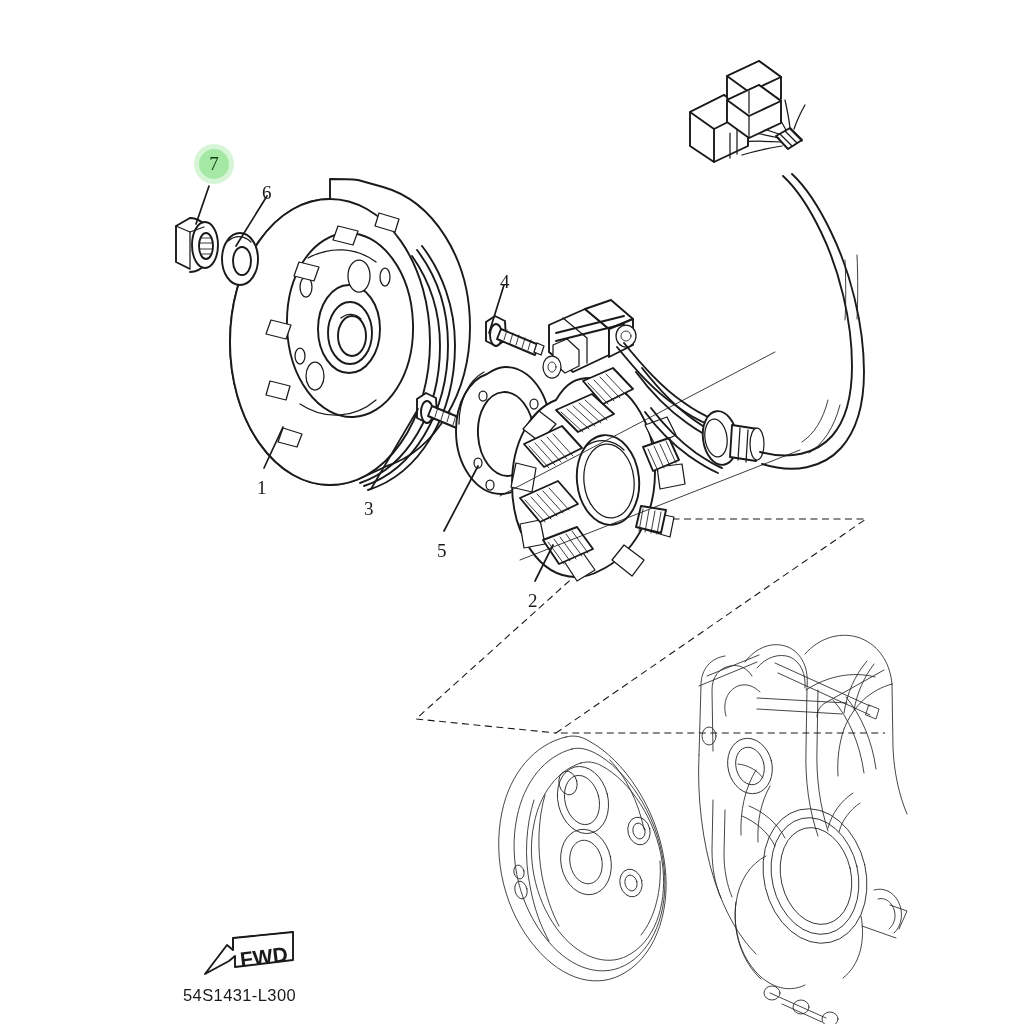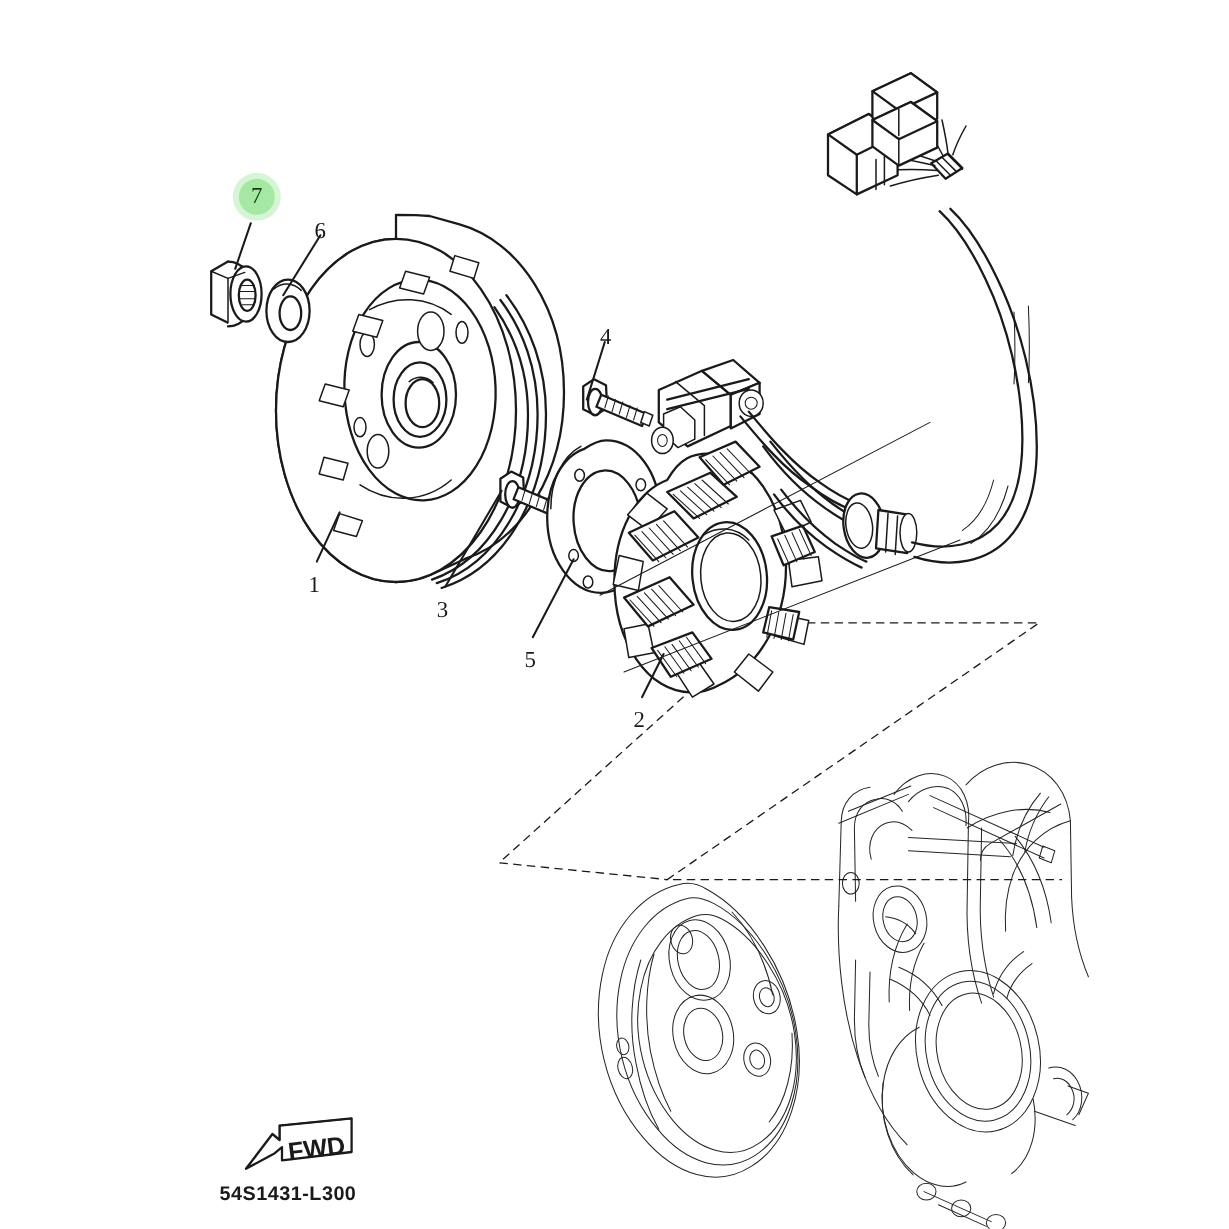--- a/index.html
+++ b/index.html
@@ -33,21 +33,21 @@
   .hl-num{
     position:absolute;left:0;top:0;width:40px;height:40px;
     display:flex;align-items:center;justify-content:center;
     font-family:"Liberation Serif", serif;
     font-size:19px;color:#123b12;
   }
   #partnumber{
     position:absolute;left:183px;top:986px;
     font-family:"Liberation Sans", sans-serif;
     font-size:16.5px;letter-spacing:0.4px;color:#1a1a1a;
-    font-weight:bold;
+    font-weight:normal;
   }
   .fwd-text{
     font-family:"Liberation Sans", sans-serif;
     font-weight:bold;
   }
 </style>
 </head>
 <body>
 
 <div id="stage">

